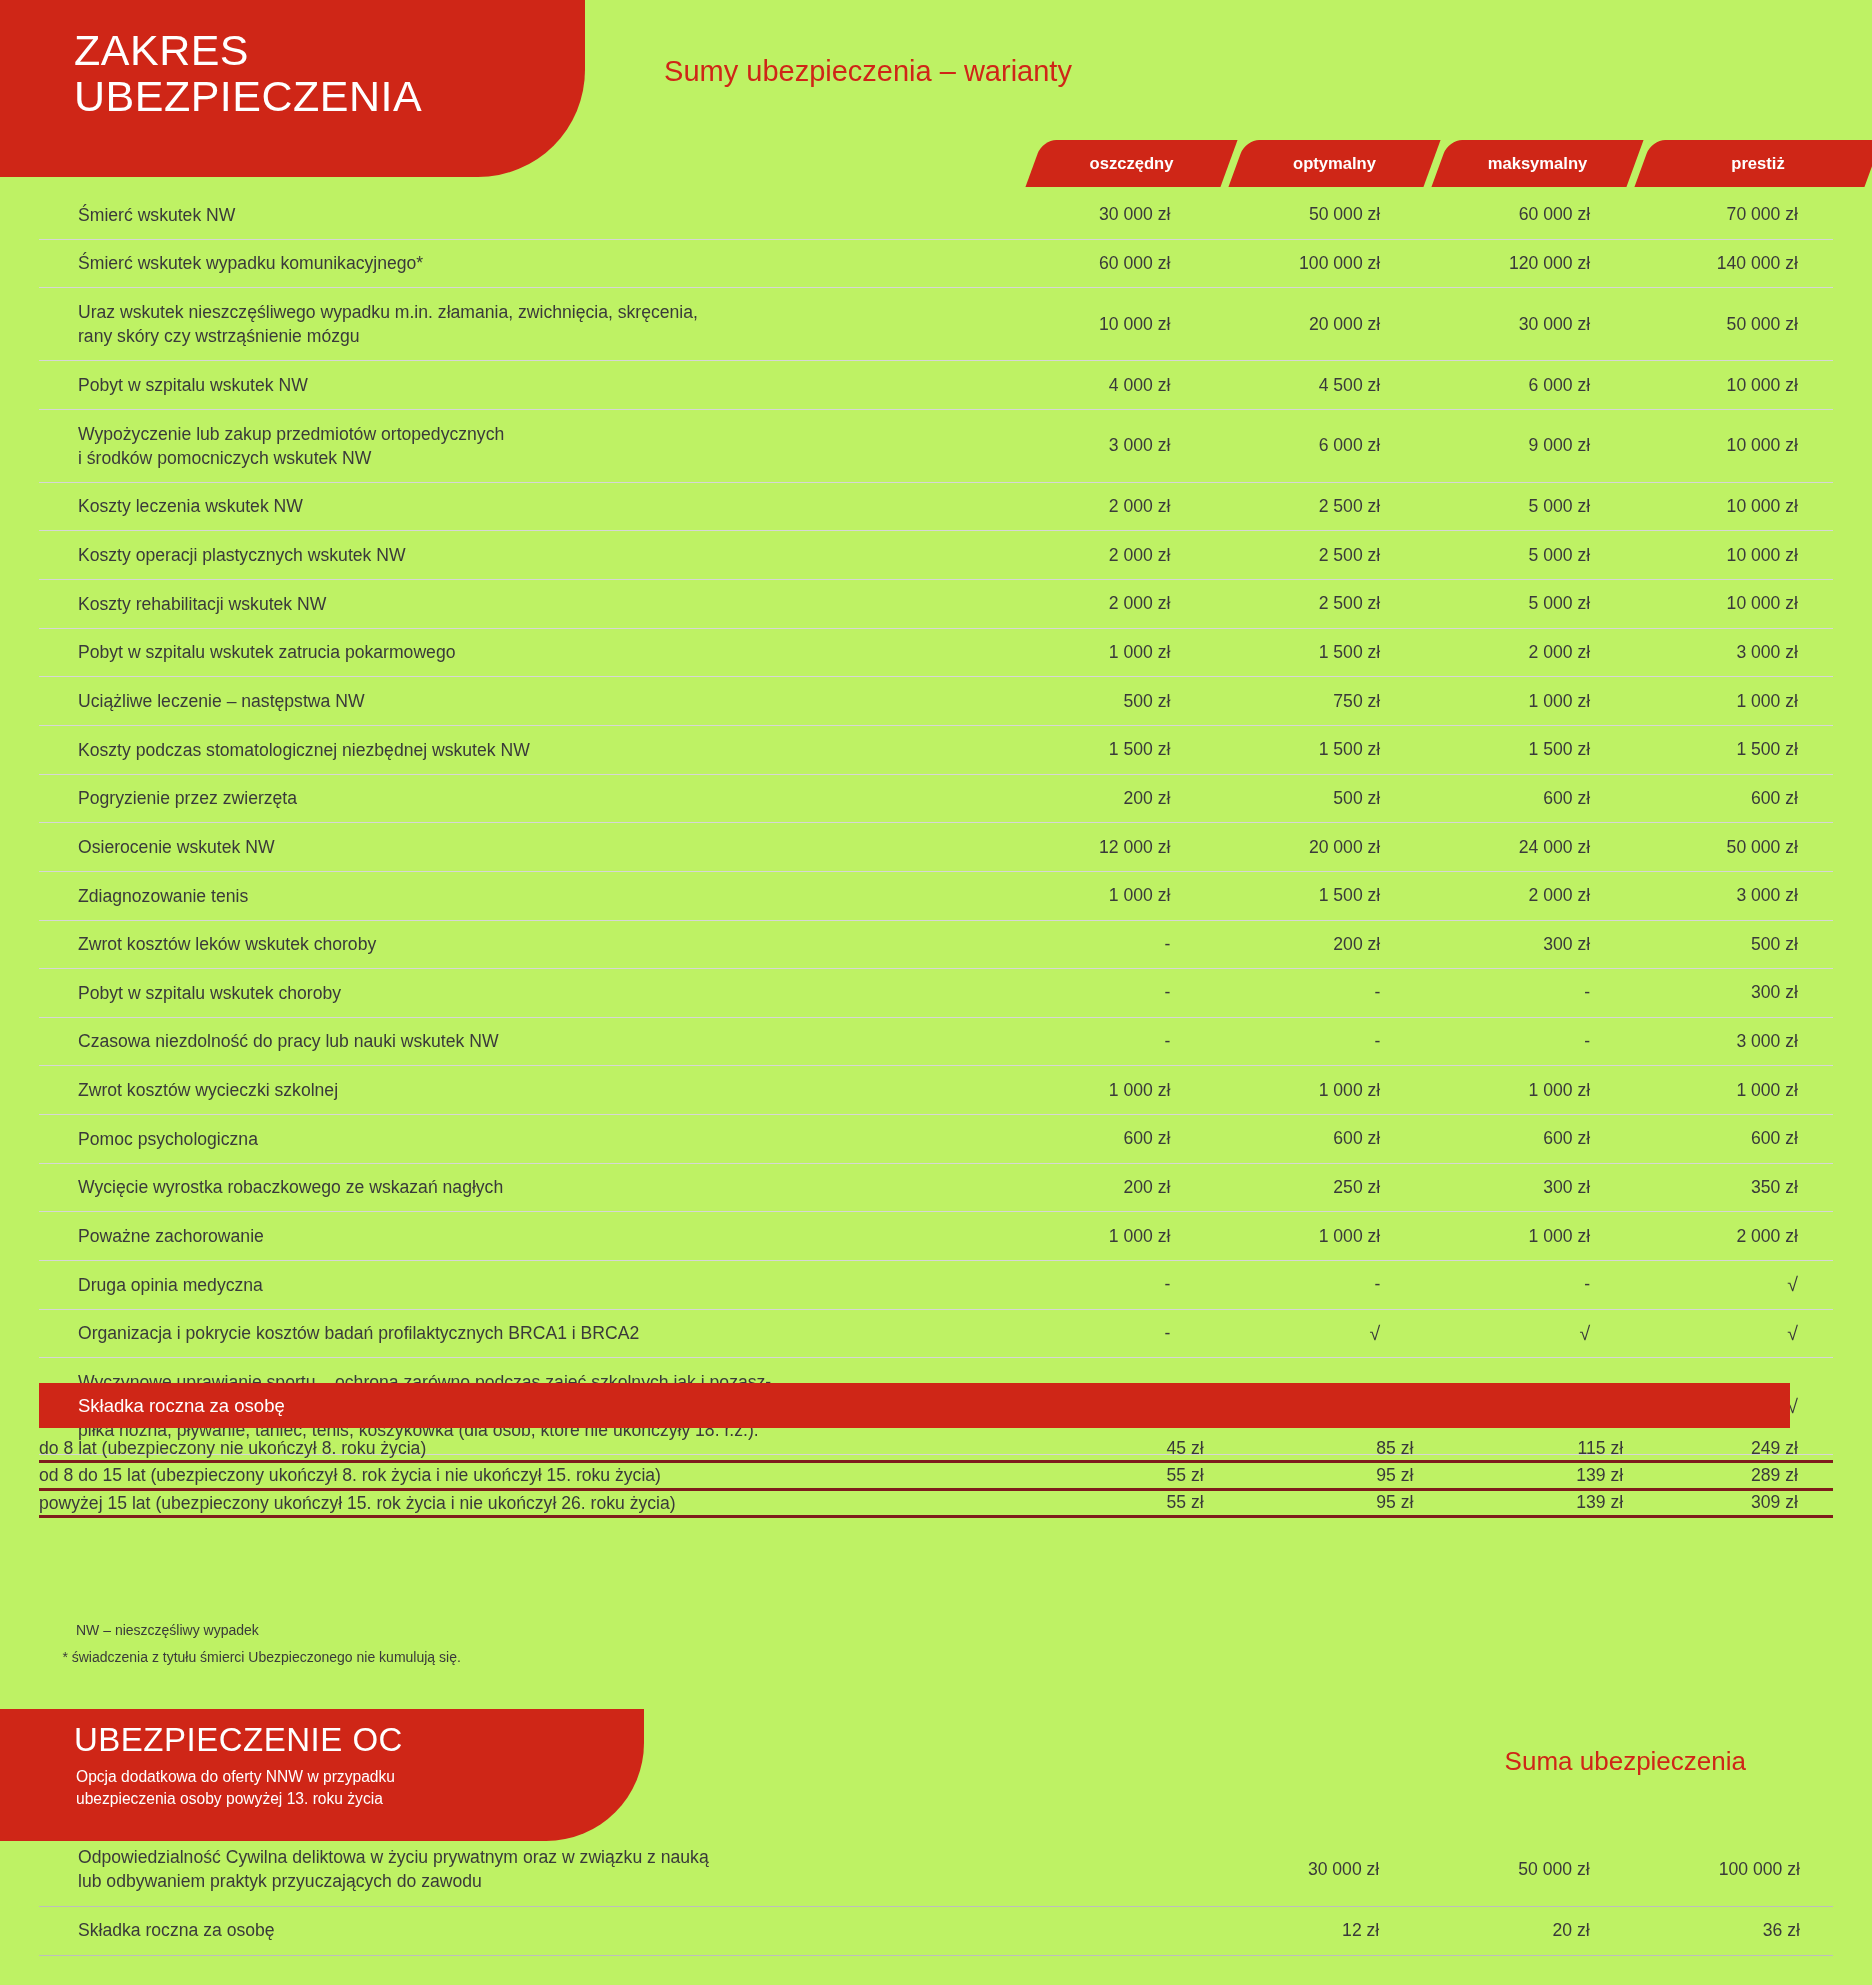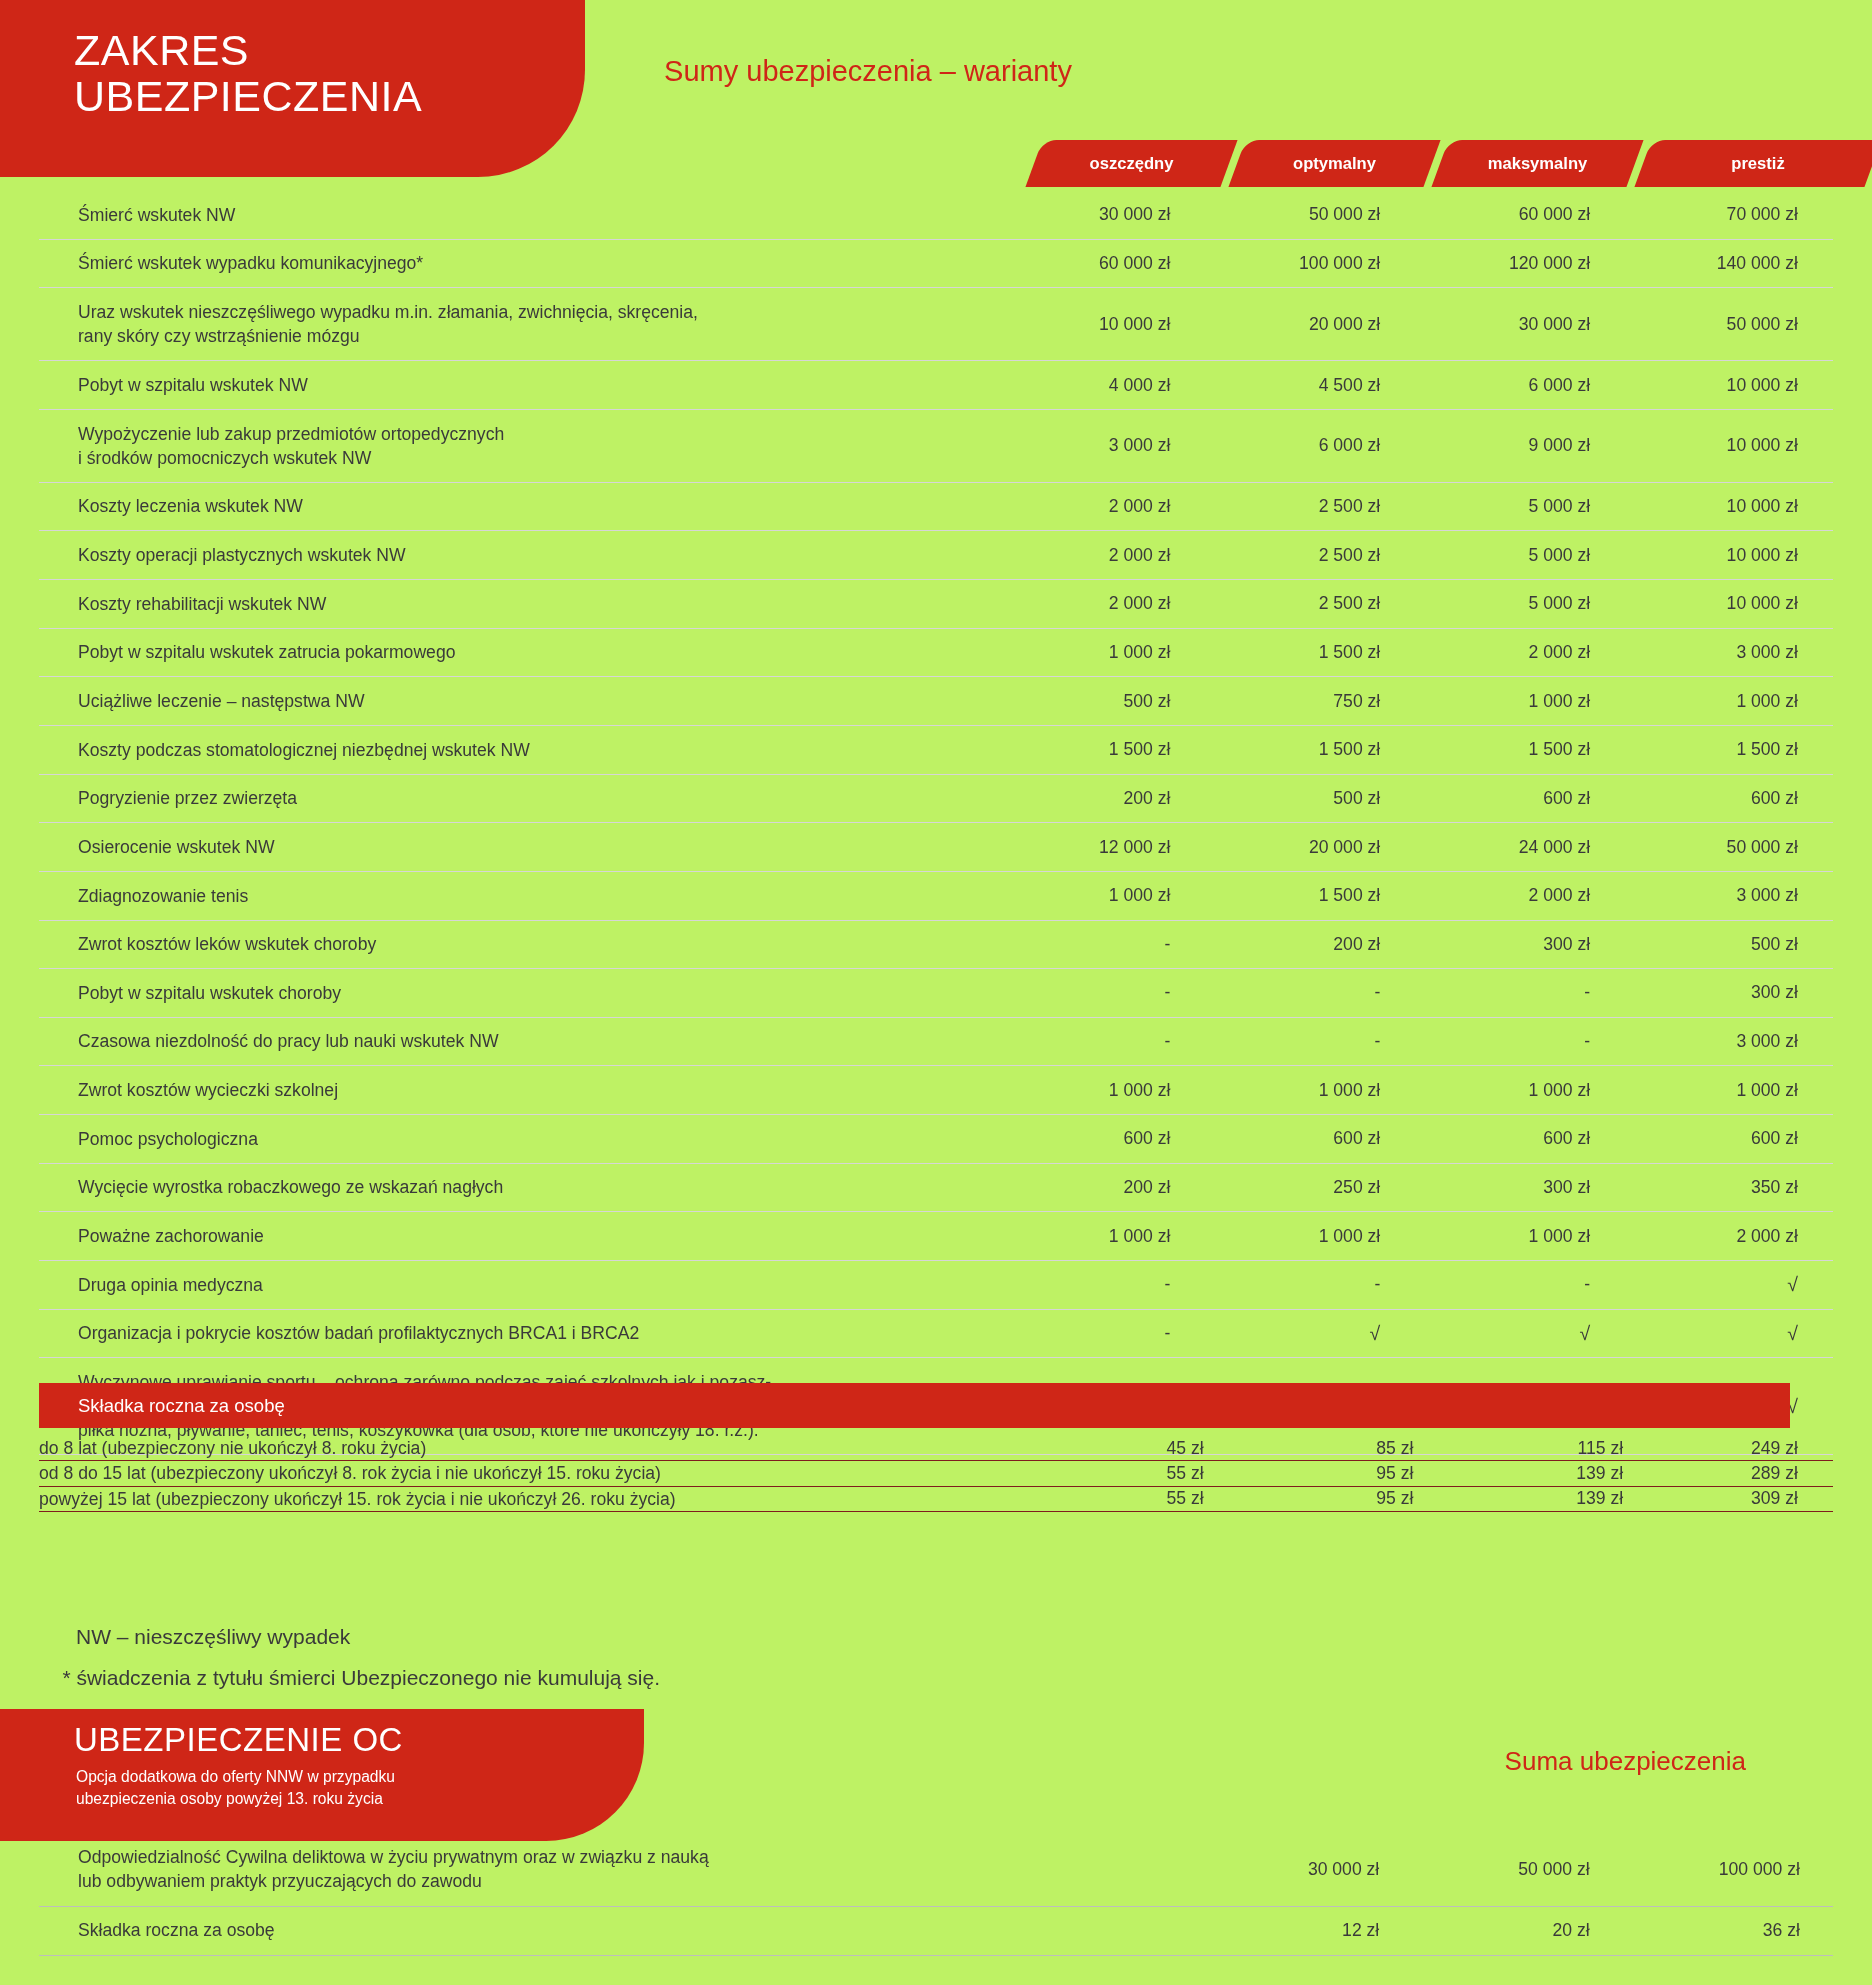--- a/index.html
+++ b/index.html
@@ -118,32 +118,32 @@
   .section-bar.skladka { top: 1383px; }
 
   
   .premium-table {
     position: absolute;
     left: 39px; top: 1436px;
     width: 1794px;
     border-collapse: collapse;
   }
   .premium-table td {
-    border-bottom: 1px solid #7f1d1d;
+    border-bottom: 3px solid #7f1d1d;
     font-size: 17.6px;
     color: #3a3a3a;
     padding: 0;
     vertical-align: middle;
   }
 
   
   .footnotes {
     position: absolute;
     left: 39px; top: 1617px;
-    font-size: 21px;
+    font-size: 14px;
     color: #3a3a3a;
     line-height: 1.95;
   }
   .footnotes div { padding-left: 37px; }
   .footnotes div.star { padding-left: 23.4px; }
 
   
   .banner-oc {
     position: absolute;
     left: 0; top: 1709px;

